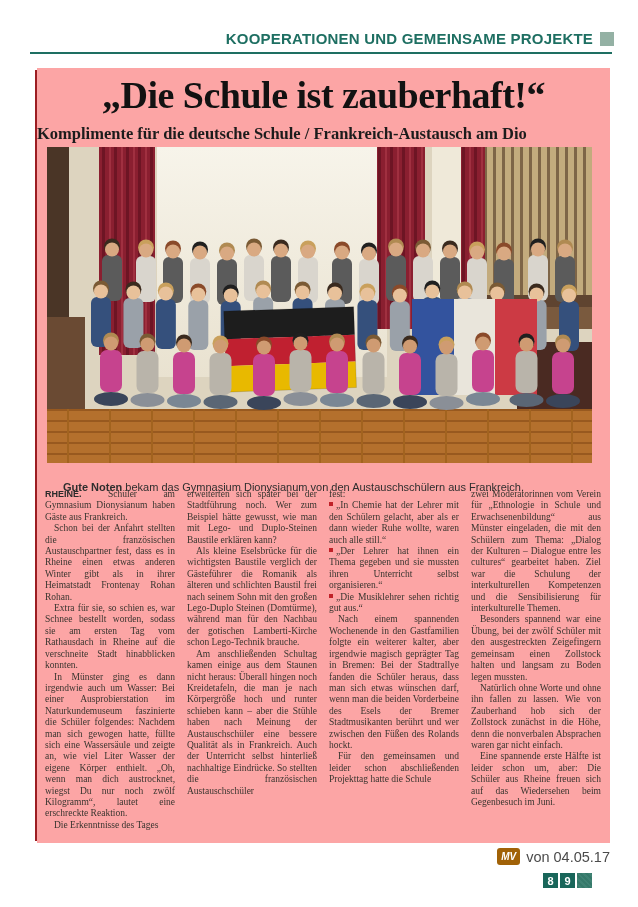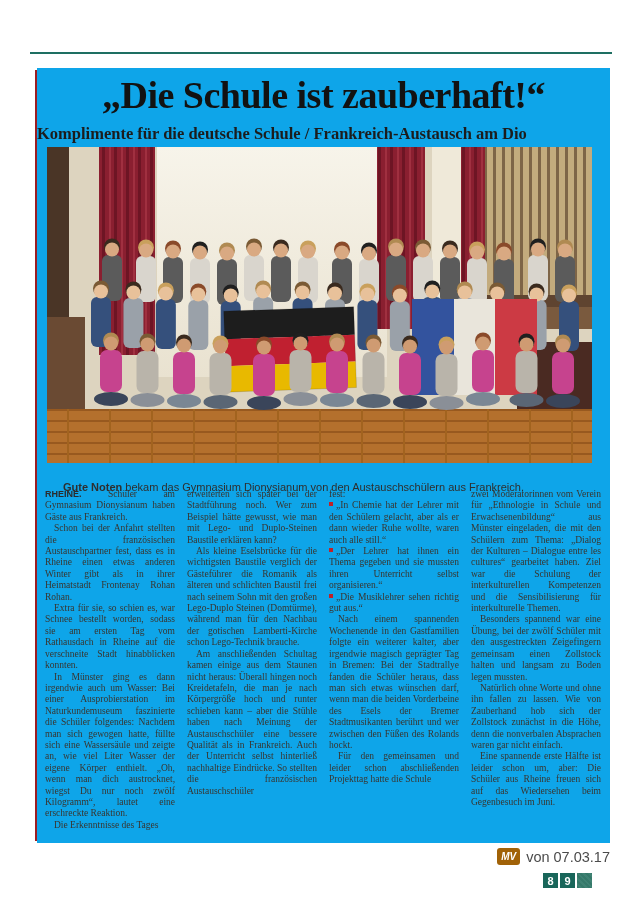--- a/index.html
+++ b/index.html
@@ -7,21 +7,21 @@
         font-family:"Liberation Serif",serif;}
 
   
   .kicker-row{position:absolute;top:30px;right:24px;display:flex;align-items:center;gap:7px;}
   .kicker{font-family:"Liberation Sans",sans-serif;font-weight:bold;font-size:15px;
           letter-spacing:.2px;color:#1e6f62;white-space:nowrap;}
   .kicker-square{width:14px;height:14px;background:#94b1a4;}
   .kicker-rule{position:absolute;top:52px;left:30px;width:582px;height:2px;background:#1e6f62;}
 
   
-  .article-box{position:absolute;left:37px;top:68px;width:573px;height:775px;background:#0ea5e9;}
+  .article-box{position:absolute;left:37px;top:68px;width:573px;height:775px;background:#fca5a5;}
   .red-rule{position:absolute;left:-2px;top:2px;width:2px;height:771px;background:#9c1d22;}
   .headline{margin:0;padding-top:7px;text-align:center;font-weight:bold;font-size:38px;
             line-height:40px;color:#121212;letter-spacing:-.5px;}
   .subheadline{margin:0;padding-top:9px;font-weight:bold;font-size:16.5px;
                color:#1c1c1c;}
 
   
   .photo{position:absolute;left:10px;top:79px;width:545px;height:316px;overflow:hidden;
          background:#e4dcc8;}
   .photo svg{display:block;}
@@ -53,20 +53,24 @@
            background:#19665a;color:#ffffff;font-family:"Liberation Sans",sans-serif;
            font-weight:bold;font-size:11px;}
   .pagenum-deco{width:15px;height:15px;
            background:repeating-linear-gradient(45deg,#35796a 0 2px,#3f8273 2px 4px);}
 </style>
 </head>
 <body>
 
 <div class="page">
 
+  <div class="kicker-row">
+    <span class="kicker">KOOPERATIONEN UND GEMEINSAME PROJEKTE</span>
+    <span class="kicker-square"></span>
+  </div>
   <div class="kicker-rule"></div>
 
   <div class="article-box">
     <div class="red-rule"></div>
     <h1 class="headline">„Die Schule ist zauberhaft!“</h1>
     <h2 class="subheadline">Komplimente für die deutsche Schule / Frankreich-Austausch am Dio</h2>
 
     <div class="photo">
       <svg width="545" height="316" viewBox="0 0 545 316" xmlns="http://www.w3.org/2000/svg">
         <defs>
@@ -306,20 +310,20 @@
           <p class="para plain">zwei Moderatorinnen vom Verein für „Ethnologie in Schule und Erwachsenenbildung“ aus Münster eingeladen, die mit den Schülern zum Thema: „Dialog der Kulturen – Dialogue entre les cultures“ gearbeitet haben. Ziel war die Schulung der interkulturellen Kompetenzen und die Sensibilisierung für interkulturelle Themen.</p>
           <p class="para indent">Besonders spannend war eine Übung, bei der zwölf Schüler mit den ausgestreckten Zeigefingern gemeinsam einen Zollstock halten und langsam zu Boden legen mussten.</p>
           <p class="para indent">Natürlich ohne Worte und ohne ihn fallen zu lassen. Wie von Zauberhand hob sich der Zollstock zunächst in die Höhe, denn die nonverbalen Absprachen waren gar nicht einfach.</p>
           <p class="para indent">Eine spannende erste Hälfte ist leider schon um, aber: Die Schüler aus Rheine freuen sich auf das Wiedersehen beim Gegenbesuch im Juni.</p>
         </div>
       </div>
   </div>
 
   <div class="source-row">
     <span class="mv-badge">MV</span>
-    <span class="source-date">von 07.03.17</span>
+    <span class="source-date">von 04.05.17</span>
   </div>
   <div class="pagenum-row">
     <span class="pagenum">8</span>
     <span class="pagenum">9</span>
     <span class="pagenum-deco"></span>
   </div>
 </div>
 
 </body></html>

